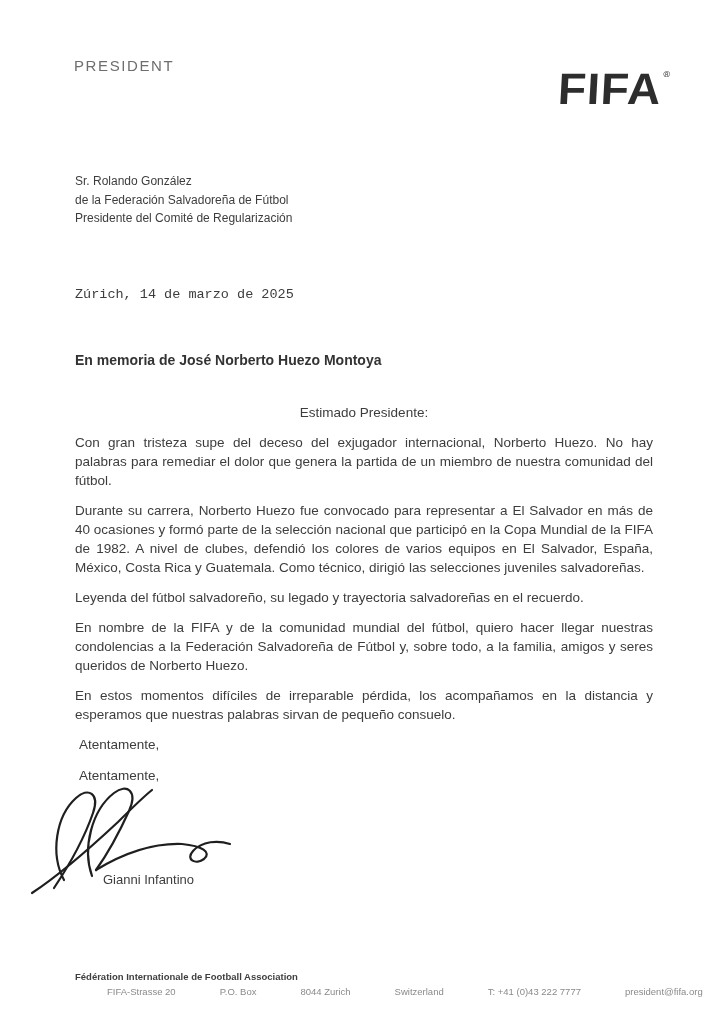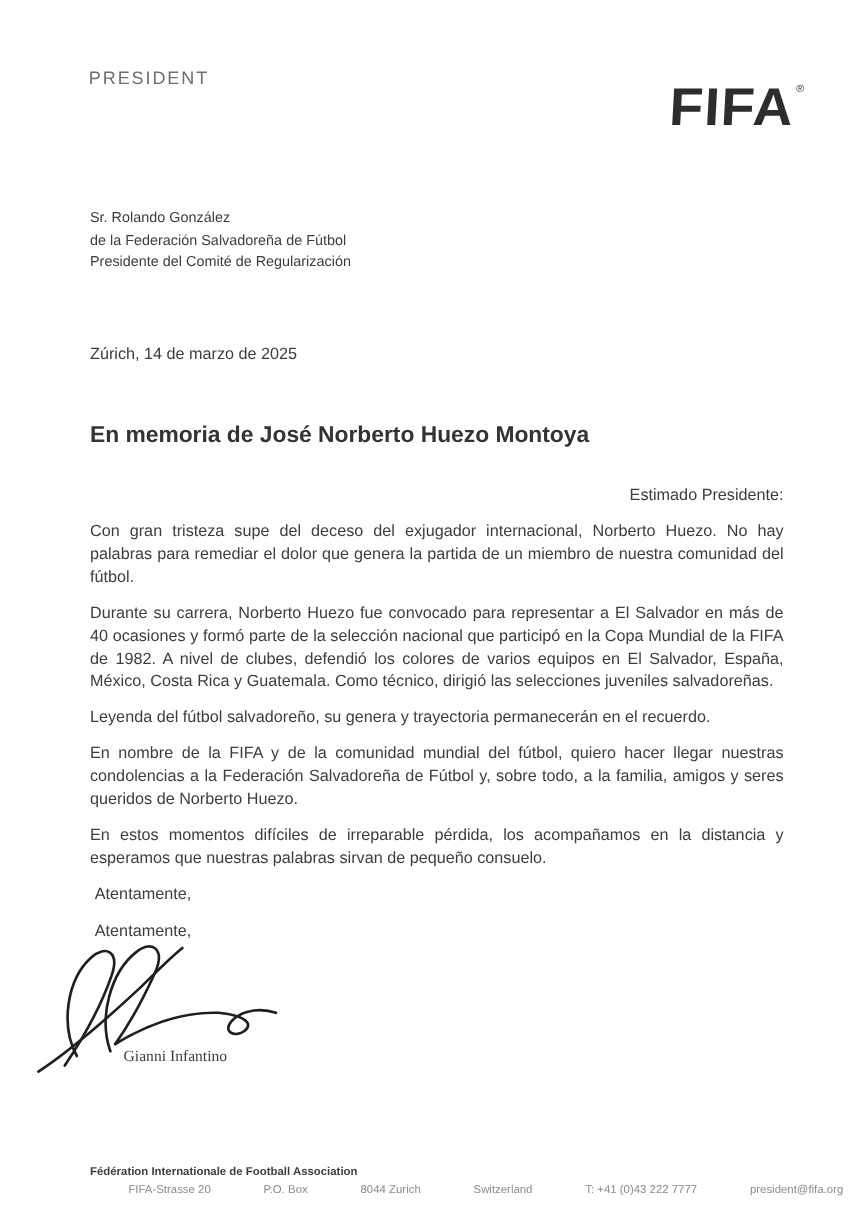--- a/index.html
+++ b/index.html
@@ -28,33 +28,34 @@
     font-size:9px;font-weight:400;vertical-align:28px;letter-spacing:0;
     margin-left:1px;
   }
   .recipient{
     position:absolute;left:75px;top:172px;
     font-size:12px;line-height:18.5px;
   }
   .date-line{
     position:absolute;left:75px;top:287px;
     font-size:13.5px;
+    font-family:Liberation Mono, monospace;
   }
   .subject-line{
     position:absolute;left:75px;top:352px;
-    font-size:19px;font-weight:700;color:#333333;
+    font-size:14px;font-weight:700;color:#333333;
   }
   .body-text{
     position:absolute;left:75px;top:403px;width:578px;
     font-size:13.5px;line-height:19px;
   }
   .body-text p{margin:0 0 11px 0;text-align:justify;}
-  .body-text p.no-justify{text-align:right;}
+  .body-text p.no-justify{text-align:center;}
   .closing p{margin:0 0 12px 4px;font-size:13.5px;line-height:19px;}
-  .signature-block{position:absolute;left:30px;top:780px;width:260px;height:120px;font-family:Liberation Serif, serif;}
+  .signature-block{position:absolute;left:30px;top:780px;width:260px;height:120px;}
   .signature-svg{position:absolute;left:0;top:0;}
   .signer-name{
     position:absolute;left:73px;top:92px;
     font-size:13px;color:#3d3d3d;
   }
   .footer{
     position:absolute;left:75px;top:969px;right:55px;
     font-size:9.5px;line-height:15px;
   }
   .footer-org{font-weight:700;color:#3f3f3f;}
@@ -77,21 +78,21 @@
   </div>
 
   <div class="date-line">Zúrich, 14 de marzo de 2025</div>
 
   <div class="subject-line">En memoria de José Norberto Huezo Montoya</div>
 
   <div class="body-text">
     <p class="no-justify">Estimado Presidente:</p>
     <p>Con gran tristeza supe del deceso del exjugador internacional, Norberto Huezo. No hay palabras para remediar el dolor que genera la partida de un miembro de nuestra comunidad del fútbol.</p>
     <p>Durante su carrera, Norberto Huezo fue convocado para representar a El Salvador en más de 40 ocasiones y formó parte de la selección nacional que participó en la Copa Mundial de la FIFA de 1982. A nivel de clubes, defendió los colores de varios equipos en El Salvador, España, México, Costa Rica y Guatemala. Como técnico, dirigió las selecciones juveniles salvadoreñas.</p>
-    <p>Leyenda del fútbol salvadoreño, su genera y trayectoria permanecerán en el recuerdo.</p>
+    <p>Leyenda del fútbol salvadoreño, su legado y trayectoria salvadoreñas en el recuerdo.</p>
     <p>En nombre de la FIFA y de la comunidad mundial del fútbol, quiero hacer llegar nuestras condolencias a la Federación Salvadoreña de Fútbol y, sobre todo, a la familia, amigos y seres queridos de Norberto Huezo.</p>
     <p>En estos momentos difíciles de irreparable pérdida, los acompañamos en la distancia y esperamos que nuestras palabras sirvan de pequeño consuelo.</p>
     <div class="closing">
       <p>Atentamente,</p>
       <p>Atentamente,</p>
     </div>
   </div>
 
   <div class="signature-block">
     <svg class="signature-svg" width="230" height="115" viewBox="0 0 230 115" fill="none" xmlns="http://www.w3.org/2000/svg">

